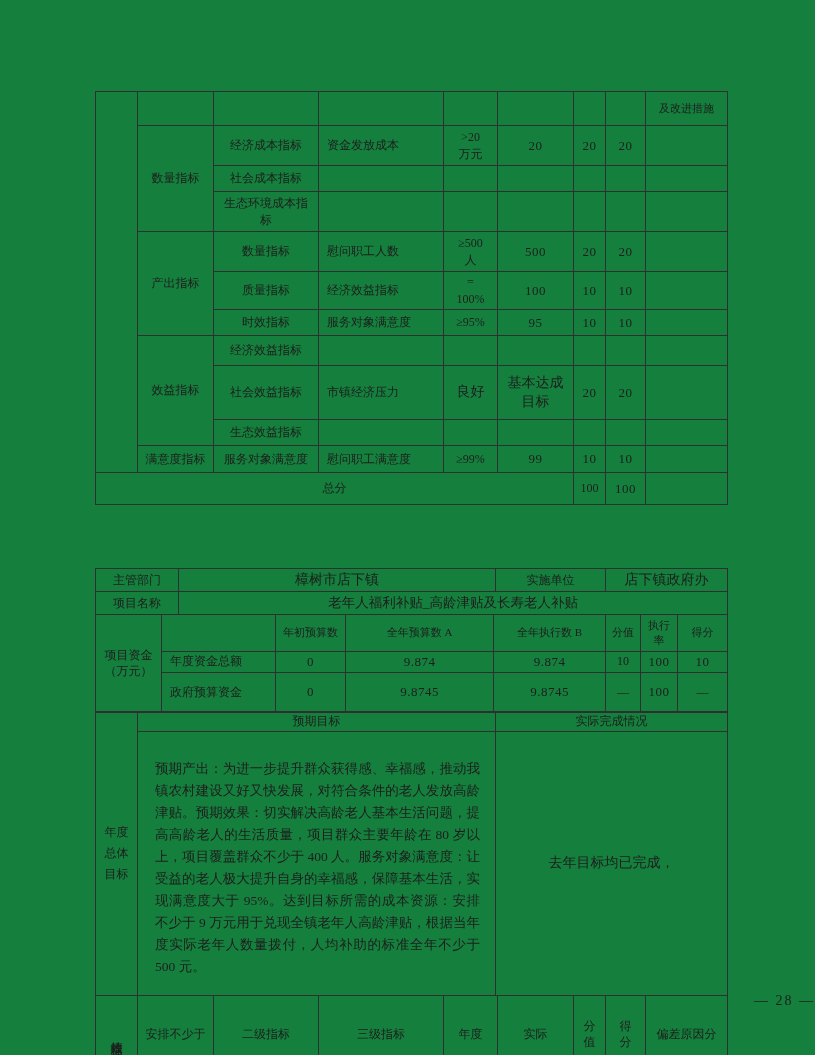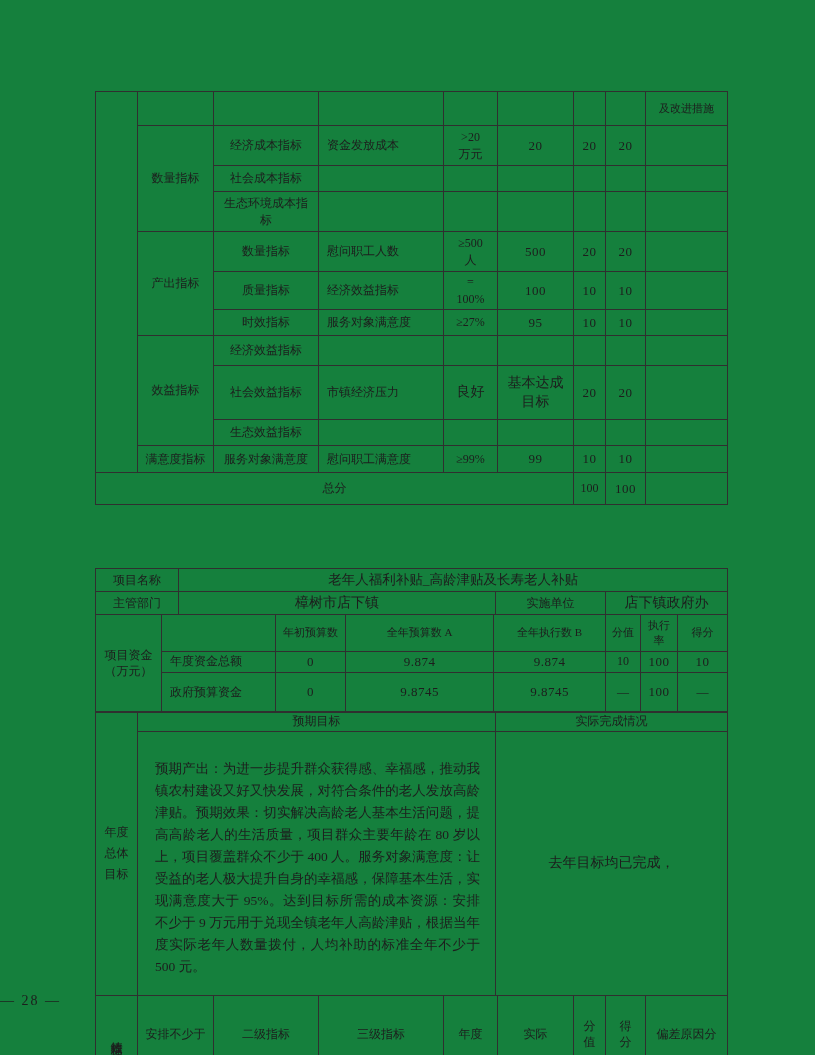--- a/index.html
+++ b/index.html
@@ -30,21 +30,21 @@
   #table2 table{margin-top:-1.5px;}
   #table2 table:first-child{margin-top:0;}
   .wrap2{width:27px;margin:16px auto;word-break:break-all;line-height:1.75;font-size:12px;}
   .vrl{writing-mode:vertical-rl;margin:0 auto;height:42px;line-height:1.2;font-size:12px;letter-spacing:1px;}
   .goalp{
     font-size:13.5px;line-height:1.63;text-align:justify;
     padding:9px 12px 0 14px;white-space:normal;
   }
   .goal-actual{font-size:14px;}
   
-  #page-number{position:absolute;left:0;top:993px;width:100%;text-align:left;font-size:14px;letter-spacing:2px;}
+  #page-number{position:absolute;left:0;top:993px;width:100%;text-align:right;font-size:14px;letter-spacing:2px;}
 </style>
 </head>
 <body>
 
 <div class="page">
 
   <table id="table1">
     <colgroup>
       <col style="width:42px">
         <col style="width:76px">
@@ -115,21 +115,21 @@
       <td>=
 100%</td>
       <td class="num">100</td>
       <td class="num">10</td>
       <td class="num">10</td>
       <td></td>
     </tr>
     <tr style="height:26px">
       <td>时效指标</td>
       <td class="left">服务对象满意度</td>
-      <td>≥27%</td>
+      <td>≥95%</td>
       <td class="num">95</td>
       <td class="num">10</td>
       <td class="num">10</td>
       <td></td>
     </tr>
     <tr style="height:30px">
       <td rowspan="3">效益指标</td>
       <td>经济效益指标</td>
       <td class="left"></td>
       <td></td>
@@ -183,28 +183,28 @@
 
     <table>
       <colgroup>
           <col style="width:83px">
           <col style="width:317px">
           <col style="width:110px">
           <col style="width:122px">
         </colgroup>
       <tbody>
           <tr style="height:23px">
-        <td>项目名称</td>
-        <td colspan="3" style="font-size:13.5px">老年人福利补贴_高龄津贴及长寿老人补贴</td>
-      </tr>
-      <tr style="height:23px">
         <td>主管部门</td>
         <td style="font-size:14px">樟树市店下镇</td>
         <td>实施单位</td>
         <td style="font-size:14px">店下镇政府办</td>
+      </tr>
+      <tr style="height:23px">
+        <td>项目名称</td>
+        <td colspan="3" style="font-size:13.5px">老年人福利补贴_高龄津贴及长寿老人补贴</td>
       </tr>
     </tbody>
       </table>
 
     <table>
       <colgroup>
         <col style="width:66px">
           <col style="width:114px">
           <col style="width:70px">
           <col style="width:148px">

